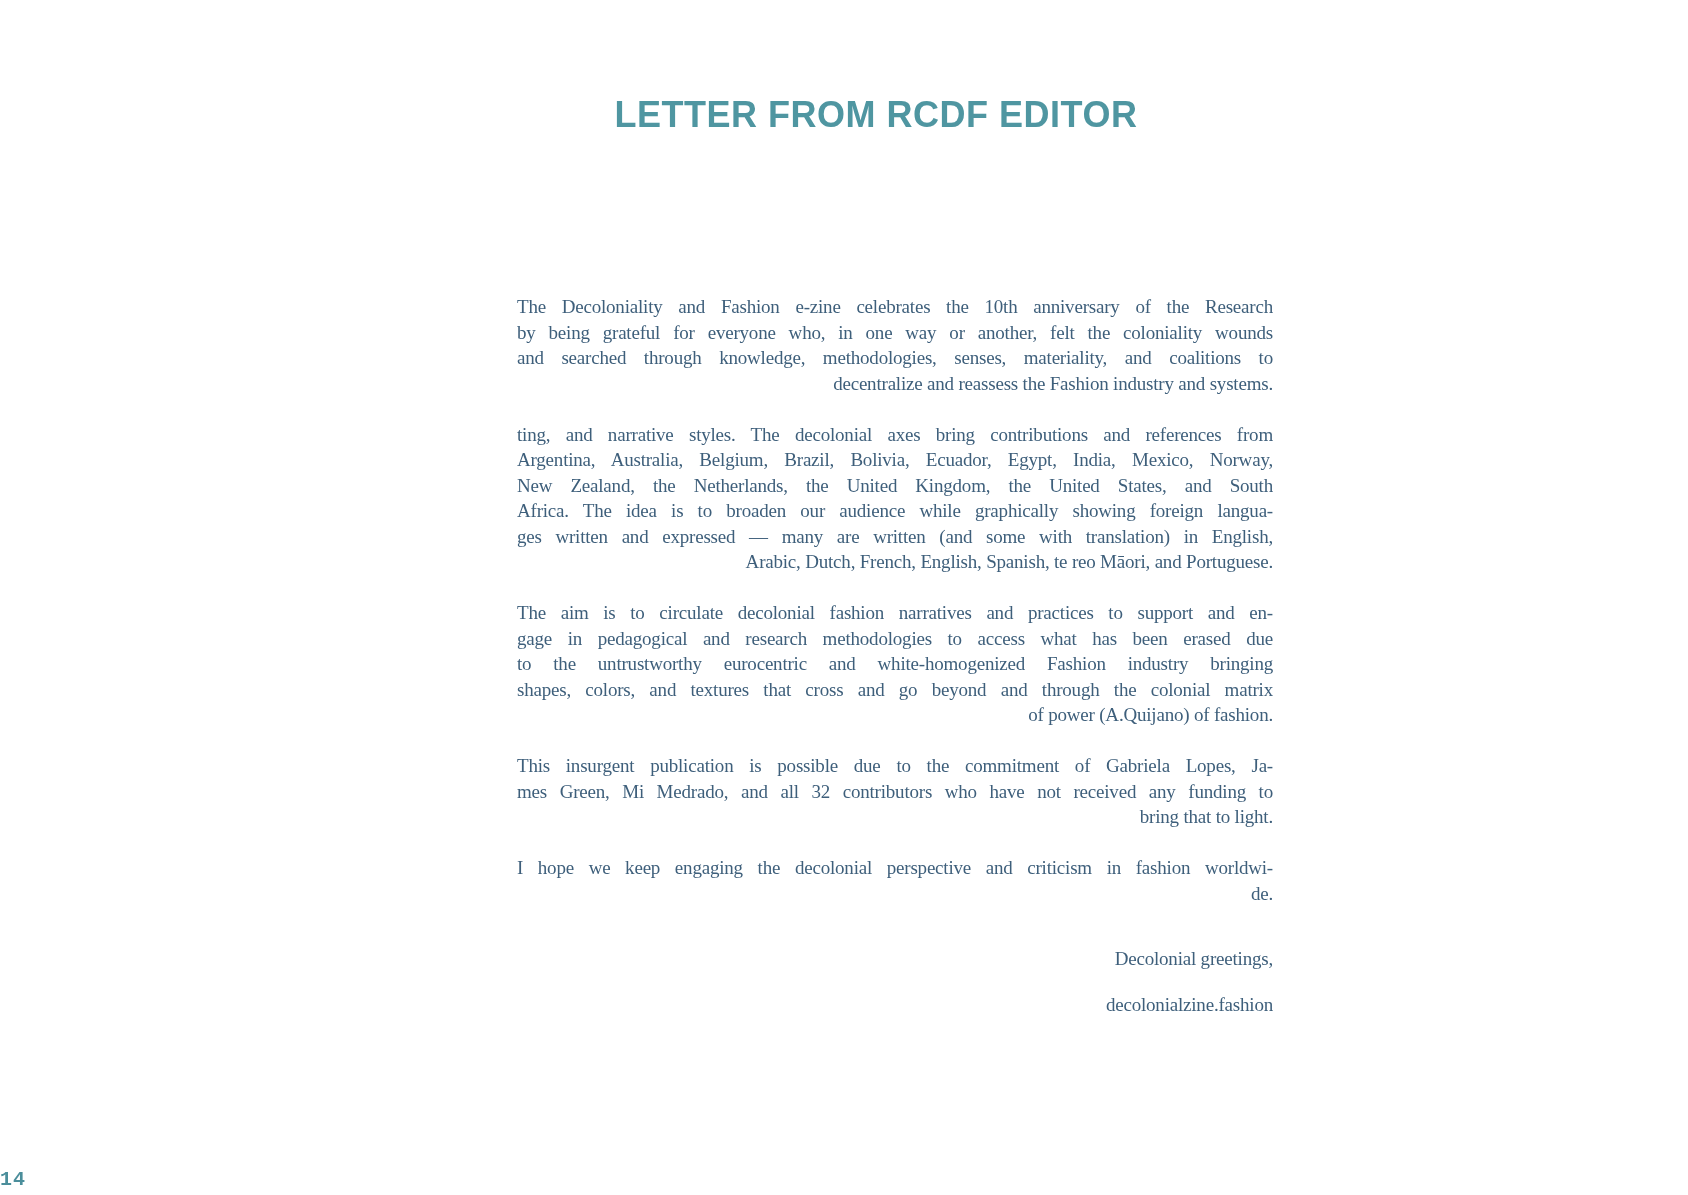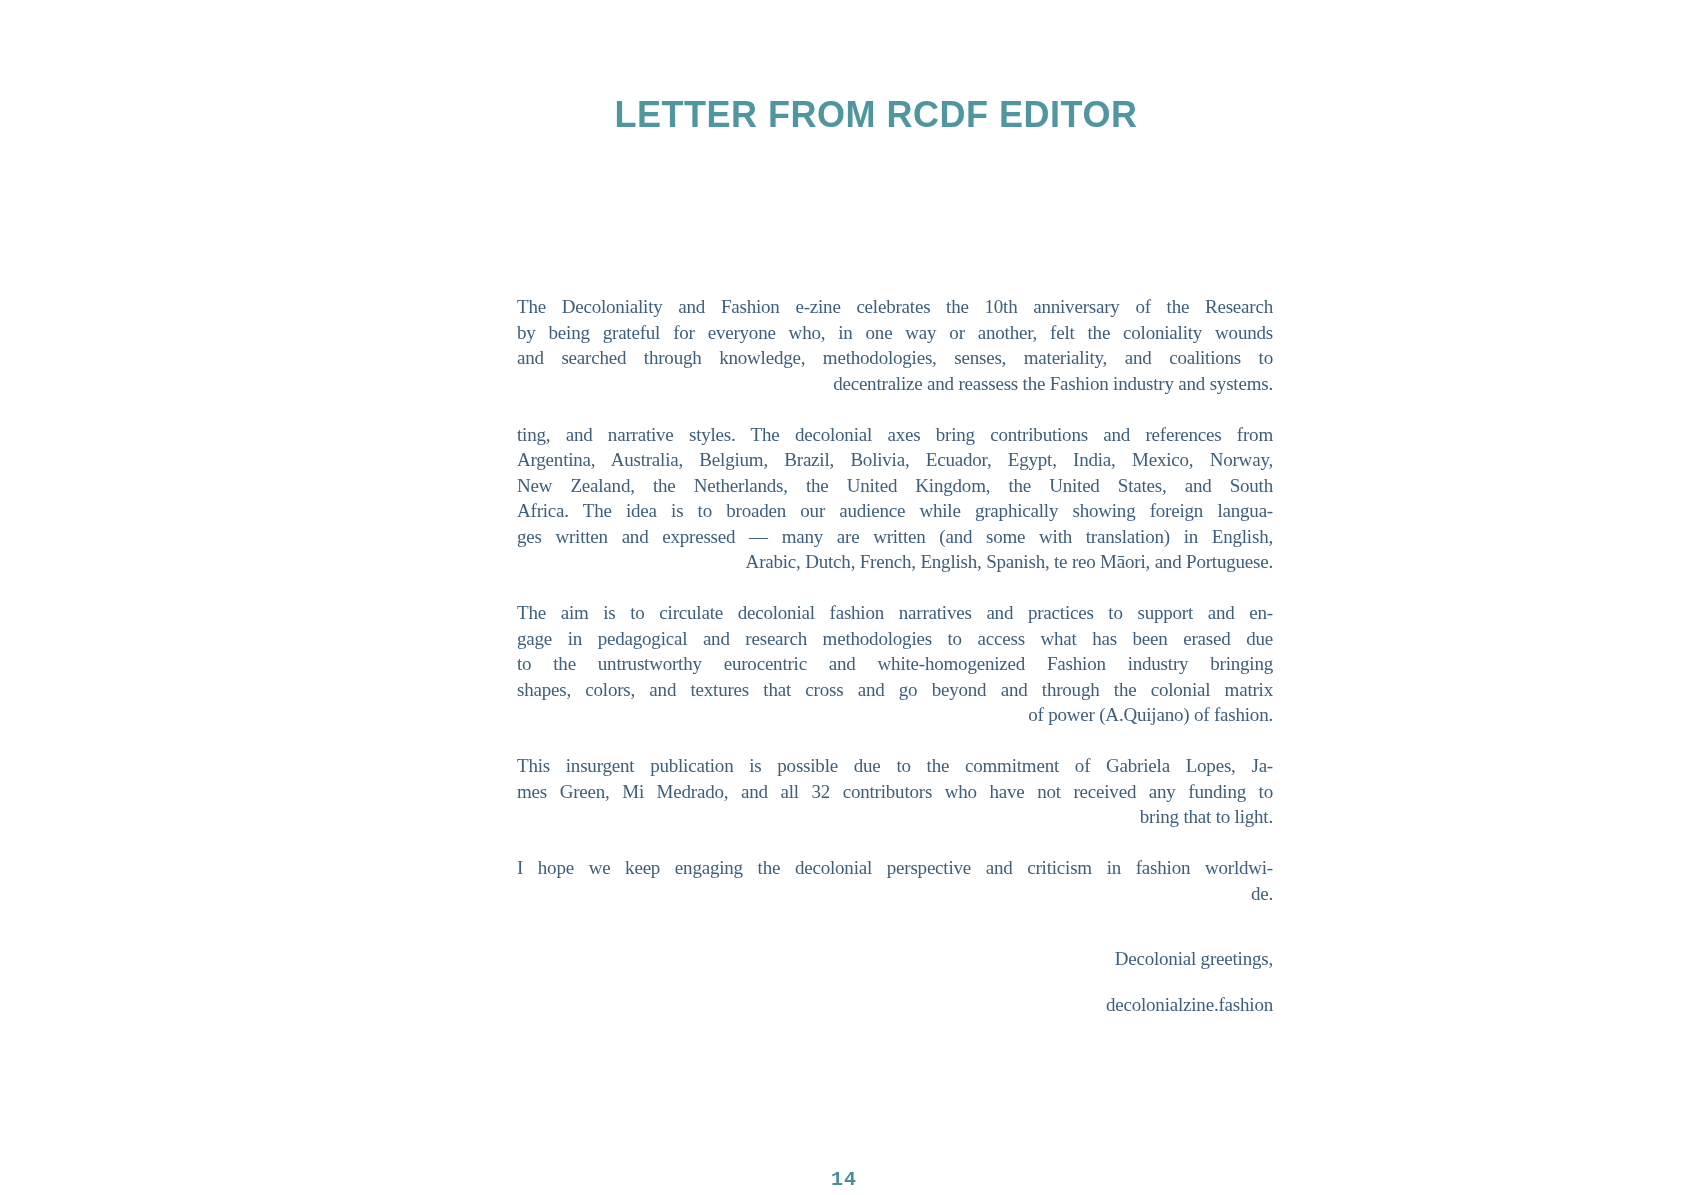--- a/index.html
+++ b/index.html
@@ -57,21 +57,20 @@
     font-family:"Liberation Mono",monospace;
     font-weight:bold;
     font-size:17px;
     line-height:24px;
     letter-spacing:0.5px;
     color:var(--side-teal);
   }
   .page-number{
     position:absolute;
     top:1168px;left:0;width:1688px;
-    text-align:center;
     font-family:"Liberation Mono",monospace;
     font-weight:bold;
     font-size:20px;
     letter-spacing:1px;
     color:var(--side-teal);
   }
 </style>
 </head>
 <body>
 

